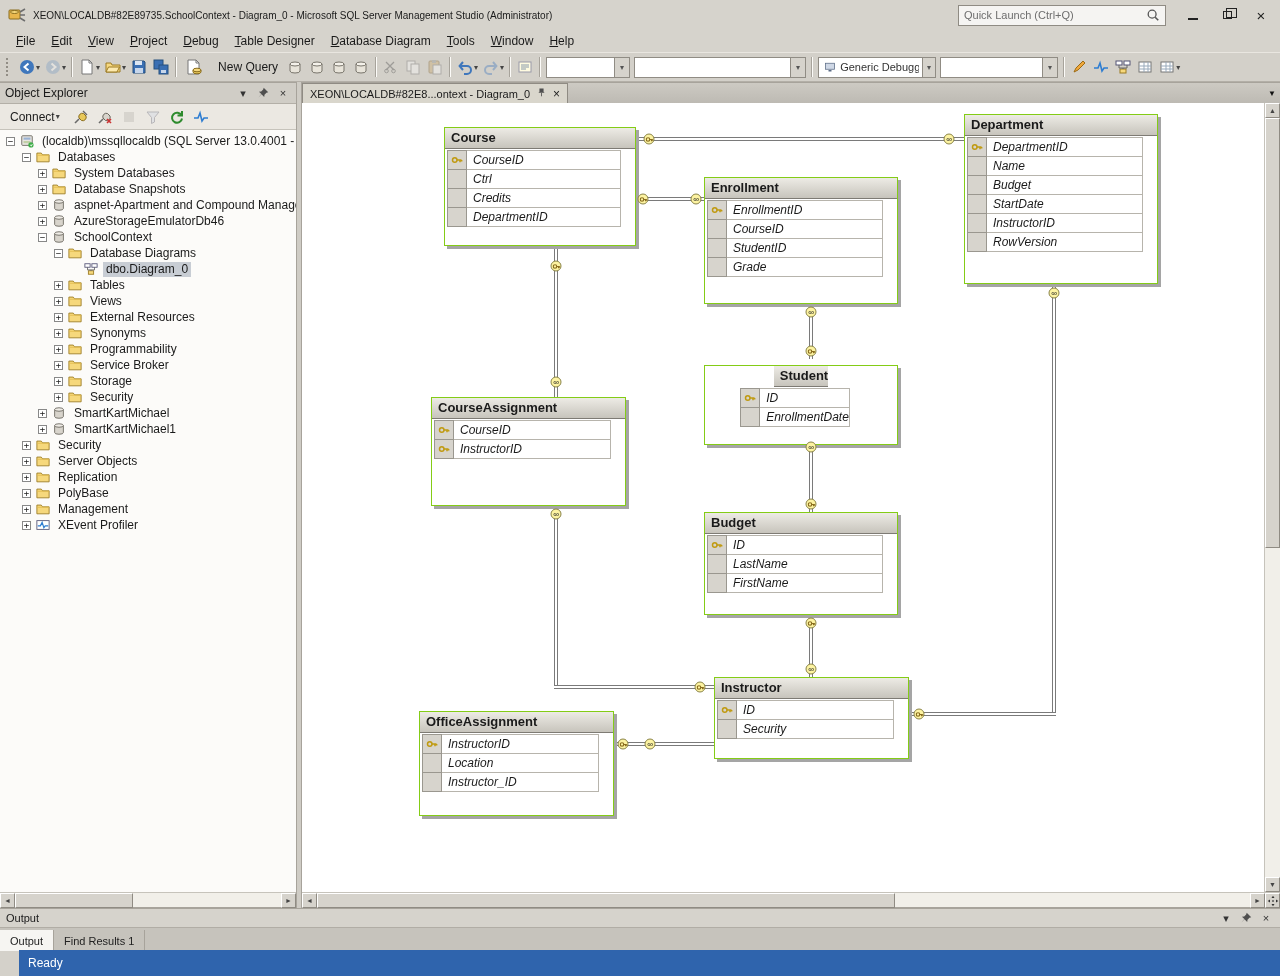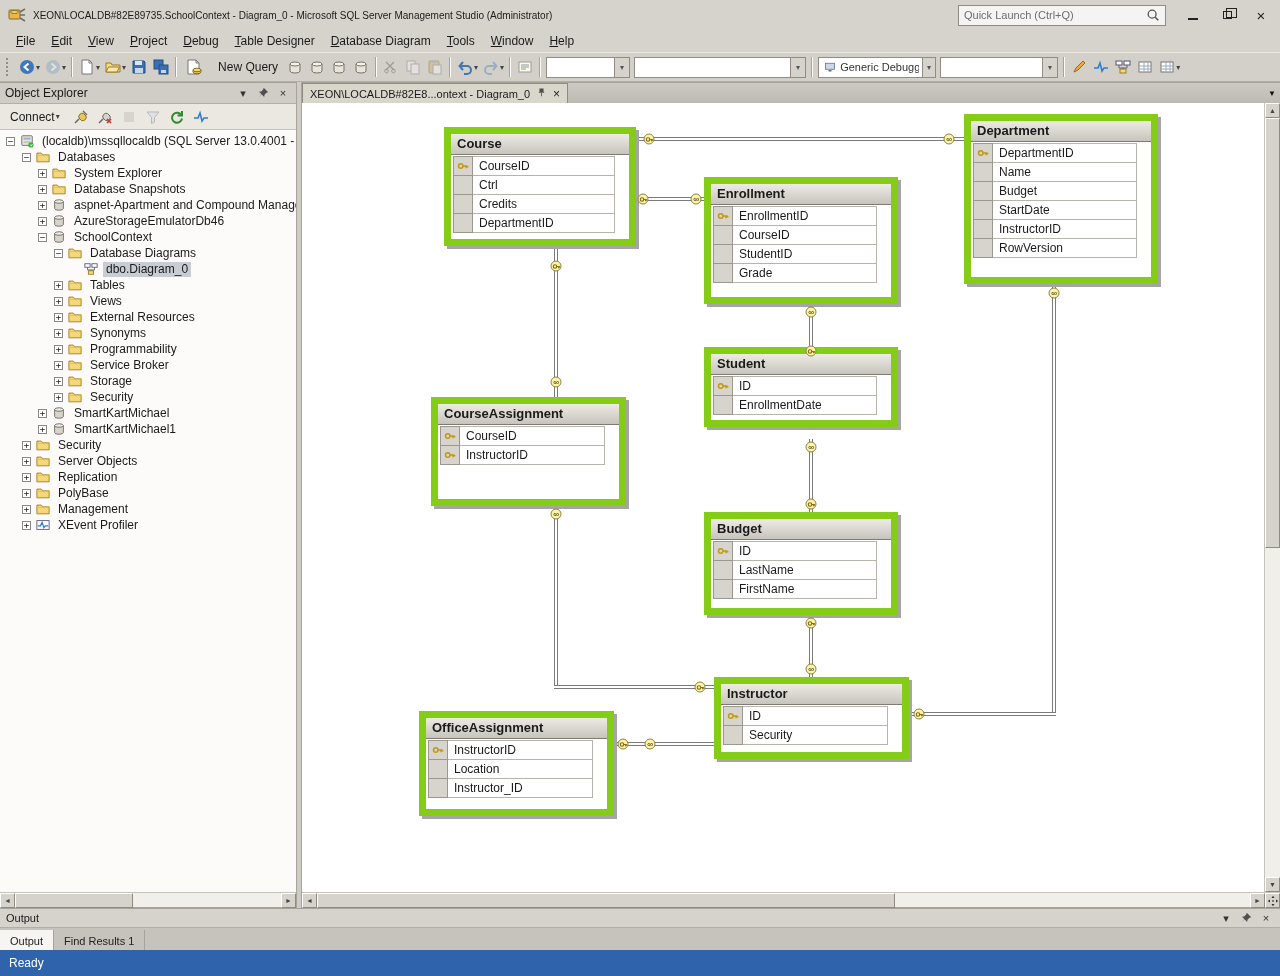--- a/index.html
+++ b/index.html
@@ -76,43 +76,43 @@
   .strip-dd{margin-left:auto;align-self:center;width:16px;text-align:center;font-size:8px;color:#111;}
   .canvas-row{flex:1;display:flex;min-height:0;}
   .canvas{flex:1;position:relative;overflow:hidden;background:#fff;border-right:1px solid #c6c3bb;}
   .vscroll{width:15px;flex:none;display:flex;flex-direction:column;background:#f1efe9;}
   .hscroll-row{height:15px;flex:none;display:flex;background:#f1efe9;border-top:1px solid #c6c3bb;}
   .hscroll-row .track{flex:1;display:flex;}
   .pan-btn{width:15px;height:15px;flex:none;background:#d6d3cc;border:1px solid;border-color:#fff #8f8b83 #8f8b83 #fff;display:flex;align-items:center;justify-content:center;}
   .pan-btn svg{width:12px;height:12px;}
 
   
-  .dg-table{position:absolute;background:#fff;border:7px solid #84cc16;box-shadow:3px 3px 0 #a5a5a5;display:flex;flex-direction:column;}
+  .dg-table{position:absolute;background:#fff;border:1px solid #84cc16;box-shadow:3px 3px 0 #a5a5a5;display:flex;flex-direction:column;}
   .dg-header{height:21px;flex:none;line-height:20px;background:linear-gradient(#edebe5,#c7c4bc);border-bottom:1px solid #7e7b74;font-weight:bold;font-size:13px;padding-left:6px;white-space:nowrap;overflow:hidden;}
-  .dg-grid{margin:1px 14px 0 2px;}
+  .dg-grid{margin:1px 14px 0 2px;font-style:italic;}
   .dg-row{height:20px;display:flex;}
   .dg-row + .dg-row{margin-top:-1px;}
   .dg-icon-cell{width:20px;flex:none;background:#d7d4cd;border:1px solid #9a978f;display:inline-flex;align-items:center;justify-content:center;}
   .dg-icon-cell svg{width:12px;height:12px;}
   .dg-name-cell{flex:1;border:1px solid #b7b4ac;border-left:none;background:#fff;font-size:12px;display:flex;align-items:center;padding-left:6px;white-space:nowrap;overflow:hidden;}
   .rel-h{position:absolute;height:4px;border-top:1px solid #7a7a7a;border-bottom:1px solid #7a7a7a;background:#fff;}
   .rel-v{position:absolute;width:4px;border-left:1px solid #7a7a7a;border-right:1px solid #7a7a7a;background:#fff;}
   .rel-end{position:absolute;width:11px;height:11px;border-radius:50%;background:#fdf3a1;border:1px solid #8a8448;transform:translate(-50%,-50%);display:flex;align-items:center;justify-content:center;font-size:8px;line-height:1;color:#222;}
   .rel-end svg{width:8px;height:8px;}
 
   
   .output{height:42px;flex:none;display:flex;flex-direction:column;background:#d6d3cc;border-top:1px solid #a7a39b;}
   .out-header{height:18px;flex:none;display:flex;align-items:center;padding:0 6px;font-size:11px;}
   .out-header .hicons{margin-left:auto;display:flex;align-items:center;gap:4px;}
   .out-tabs{height:24px;flex:none;display:flex;align-items:stretch;background:#c6c3bc;border-top:1px solid #b1ada5;padding-top:2px;}
   .out-tab{padding:0 10px;font-size:11px;display:flex;align-items:center;border-right:1px solid #a7a39b;color:#222;}
   .out-tab.active{background:#f6f5f2;border-right:1px solid #a7a39b;}
 
   
-  .statusbar{height:26px;flex:none;background:#2f64ad;color:#fff;font-size:12px;display:flex;align-items:center;padding-left:9px;}
+  .statusbar{height:26px;flex:none;background:#2f64ad;color:#fff;font-size:12px;display:flex;align-items:center;padding-left:9px;margin-left:19px;}
 </style>
 </head>
 <body>
 
 <div class="app">
 
   <div class="titlebar">
     <span class="app-icon">
       <svg viewBox="0 0 18 18">
           <rect x="1" y="4" width="11" height="9" rx="1" fill="#e8b64c" stroke="#8a6d1e"></rect>
@@ -417,21 +417,21 @@
             <span class="tree-label">Databases</span>
           </div>
           <div class="tree-row" style="padding-left: 38px;">
             <span class="expander">+</span>
             <span class="tree-icon">
               <svg viewBox="0 0 16 16">
                 <path d="M1 3.5 h5 l1.5 2 H15 v8 H1 Z" fill="#f6d87c" stroke="#9c7b23"></path>
                 <path d="M1 6 h14" stroke="#e2bb4e"></path>
               </svg>
             </span>
-            <span class="tree-label">System Explorer</span>
+            <span class="tree-label">System Databases</span>
           </div>
           <div class="tree-row" style="padding-left: 38px;">
             <span class="expander">+</span>
             <span class="tree-icon">
               <svg viewBox="0 0 16 16">
                 <path d="M1 3.5 h5 l1.5 2 H15 v8 H1 Z" fill="#f6d87c" stroke="#9c7b23"></path>
                 <path d="M1 6 h14" stroke="#e2bb4e"></path>
               </svg>
             </span>
             <span class="tree-label">Database Snapshots</span>
@@ -762,21 +762,21 @@
                 <div class="dg-row">
                   <span class="dg-icon-cell"></span>
                   <span class="dg-name-cell">StudentID</span>
                 </div>
                 <div class="dg-row">
                   <span class="dg-icon-cell"></span>
                   <span class="dg-name-cell">Grade</span>
                 </div>
               </div>
             </div>
-            <div class="dg-table" style="left: 402px; top: 244px; width: 194px; height: 80px;">
+            <div class="dg-table" style="left: 402px; top: 262px; width: 194px; height: 80px; align-items: center;">
               <div class="dg-header">Student</div>
               <div class="dg-grid">
                 <div class="dg-row">
                   <span class="dg-icon-cell">
                     <svg viewBox="0 0 16 16">
                       <circle cx="5" cy="8" r="3" fill="none" stroke="#c09a10" stroke-width="2"></circle>
                       <path d="M8 8 h6 M12 8 v3 M14.2 8 v2" stroke="#c09a10" stroke-width="2" fill="none"></path>
                     </svg>
                   </span>
                   <span class="dg-name-cell">ID</span>

